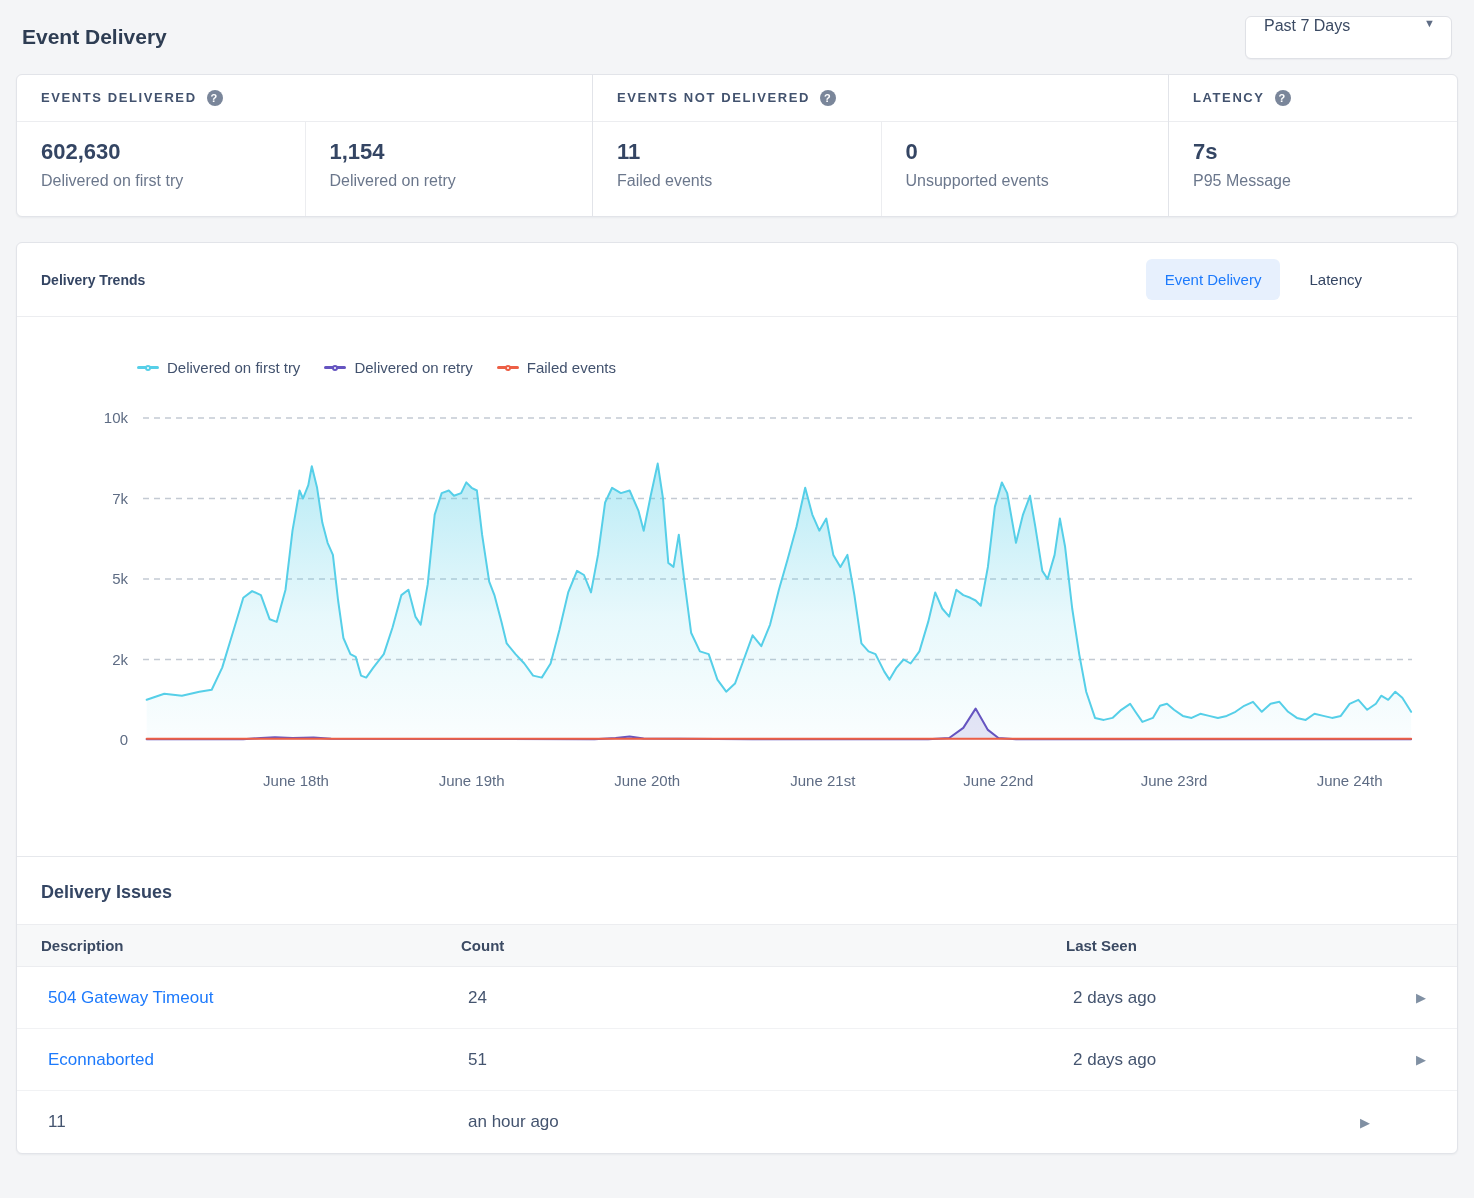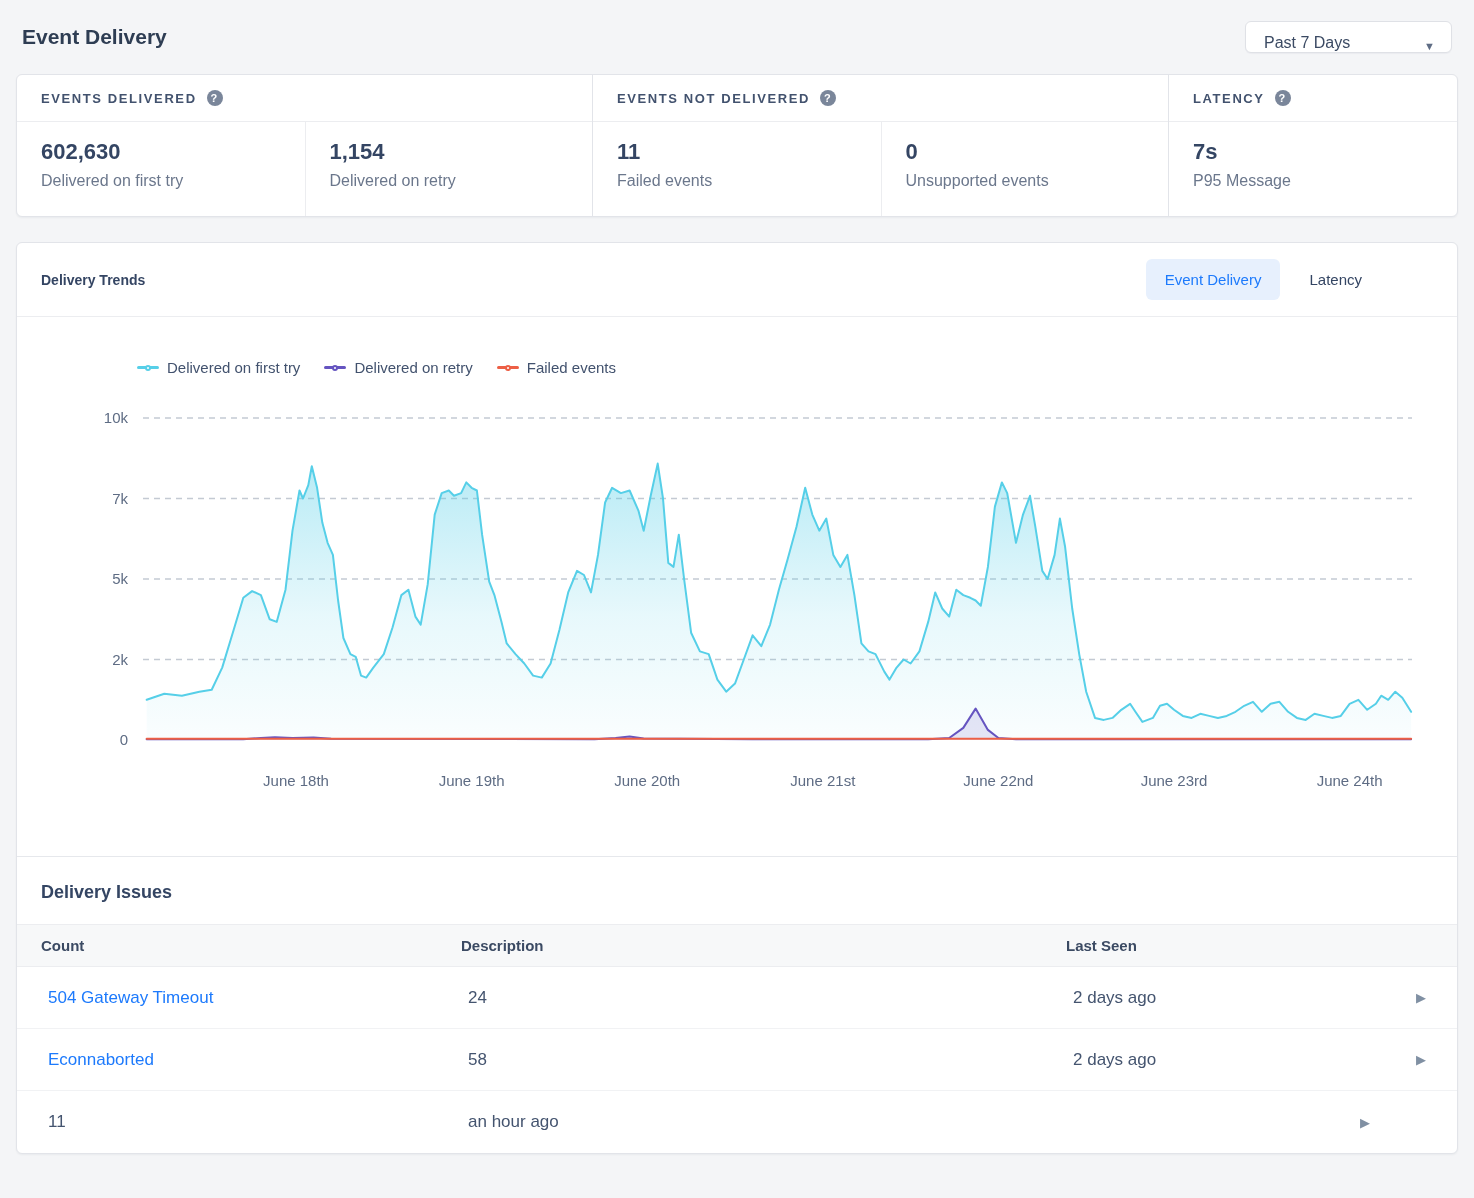--- a/index.html
+++ b/index.html
@@ -8,35 +8,35 @@
     background: #F4F5F7;
     font-family: "Liberation Sans", sans-serif;
     color: #344563;
     padding: 0 16px;
     overflow: hidden;
   }
   
   .page-header { display: flex; justify-content: space-between; align-items: center; padding: 12px 6px 0 6px; height: 62px; }
   .page-title { font-size: 21px; font-weight: 700; color: #2E3D53; }
   .range-select {
-    width: 207px; height: 32px; background: #fff;
+    width: 207px; height: 43px; background: #fff;
     border: 1px solid #DFE1E6; border-radius: 6px;
-    display: flex; align-items: flex-end; justify-content: space-between;
+    display: flex; align-items: flex-start; justify-content: space-between;
     padding: 0 16px 0 18px; font-size: 16px; color: #3B4A63; cursor: pointer;
     box-shadow: 0 1px 1px rgba(9,30,66,.04);
   }
   .range-caret { font-size: 11px; color: #5E6C84; }
   
   .card { background: #fff; border: 1px solid #E2E4E9; border-radius: 6px; box-shadow: 0 1px 2px rgba(9,30,66,.05); }
   
   .stats { display: grid; grid-template-columns: 2fr 2fr 1fr; margin-top: 12px; }
   .stat-group { border-right: 1px solid #E2E4E9; }
   .stat-group:last-child { border-right: none; }
   .stat-group-header {
-    display: flex; align-items: center; gap: 10px;
+    display: flex; gap: 10px;
     padding: 15px 24px; border-bottom: 1px solid #ECEDF0;
     font-size: 13px; font-weight: 700; letter-spacing: 1.6px; color: #42526E;
   }
   .help-icon {
     width: 16px; height: 16px; border-radius: 50%; background: #7A869A;
     color: #fff; font-size: 11px; font-weight: 700;
     display: inline-flex; align-items: center; justify-content: center; cursor: pointer;
   }
   .stat-metrics { display: grid; grid-template-columns: 1fr 1fr; }
   .stat-metrics.single { grid-template-columns: 1fr; }
@@ -200,34 +200,34 @@
         <path d="M126.7,317.8 L144.3,311.7 L161.9,313.7 L179.4,309.7 L191.7,307.7 L202.2,285.6 L212.8,250.7 L223.3,215.8 L232.1,209.1 L240.9,213.1 L249.7,237.3 L256.7,239.9 L265.5,207.7 L272.5,148.7 L279.5,108.5 L283.0,116.5 L288.3,103.1 L291.8,84.3 L297.1,105.8 L302.3,140.6 L307.6,160.8 L312.9,172.9 L318.1,218.5 L323.4,256.0 L330.4,272.1 L335.7,274.8 L341.0,293.6 L346.2,295.6 L353.3,285.6 L363.8,272.1 L372.6,245.3 L381.4,213.1 L388.4,207.7 L395.4,234.6 L400.7,242.6 L407.7,202.4 L414.7,132.6 L421.7,111.1 L428.8,108.5 L434.0,113.8 L441.1,111.1 L446.3,100.4 L451.6,105.8 L456.9,108.5 L462.1,152.7 L469.2,199.7 L474.4,213.1 L481.5,239.9 L486.7,261.4 L495.5,272.1 L504.3,281.5 L513.1,293.6 L521.8,295.6 L530.6,281.5 L539.4,248.0 L548.2,210.4 L557.0,188.9 L564.0,193.0 L571.0,210.4 L578.0,172.9 L585.1,120.5 L592.1,105.8 L600.9,111.1 L609.6,108.5 L618.4,128.6 L623.7,148.7 L630.7,113.8 L637.7,81.6 L643.0,116.5 L648.3,180.9 L653.5,184.9 L658.8,152.7 L664.1,197.0 L671.1,250.7 L679.9,269.4 L688.7,272.1 L697.4,297.6 L706.2,309.7 L715.0,301.6 L723.8,277.5 L732.6,253.3 L741.3,264.1 L750.1,242.6 L758.9,207.7 L767.7,176.9 L776.5,144.7 L785.2,105.8 L792.3,132.6 L799.3,148.7 L806.3,136.6 L813.3,172.9 L820.4,184.9 L827.4,172.9 L834.4,213.1 L841.4,261.4 L848.5,269.4 L855.5,272.1 L864.3,289.6 L869.5,297.6 L876.6,285.6 L883.6,277.5 L890.6,281.5 L899.4,269.4 L908.2,239.9 L915.2,210.4 L922.2,226.5 L929.2,234.6 L936.3,207.7 L943.3,213.1 L950.3,215.8 L955.6,218.5 L960.8,223.8 L967.9,184.9 L974.9,124.6 L981.9,100.4 L987.2,111.1 L996.0,160.8 L1003.0,132.6 L1010.0,113.8 L1015.3,144.7 L1022.3,188.9 L1027.6,197.0 L1034.6,172.9 L1039.9,136.6 L1045.1,164.8 L1052.2,226.5 L1059.2,272.1 L1066.2,309.7 L1075.0,335.9 L1083.8,337.9 L1092.5,335.9 L1101.3,327.8 L1110.1,321.8 L1115.4,329.8 L1122.4,339.9 L1132.9,335.9 L1140.0,323.8 L1147.0,321.8 L1154.0,327.8 L1162.8,333.9 L1171.6,335.9 L1180.3,331.8 L1189.1,333.9 L1197.9,335.9 L1206.7,333.9 L1215.5,329.8 L1224.2,323.8 L1233.0,319.8 L1241.8,329.8 L1250.6,321.8 L1259.4,319.8 L1268.1,329.8 L1276.9,335.9 L1285.7,337.9 L1294.5,331.8 L1303.3,333.9 L1312.0,335.9 L1320.8,333.9 L1329.6,321.8 L1338.4,317.8 L1347.2,327.8 L1355.9,321.8 L1361.2,313.7 L1368.2,317.8 L1375.3,309.7 L1382.3,315.7 L1391.1,329.8" fill="none" stroke="#56CFE8" stroke-width="2" stroke-linejoin="round" stroke-linecap="round"></path>
         <path d="M126.7,357.2 L223.3,357.2 L240.9,356.0 L254.9,355.2 L272.5,356.0 L293.6,355.6 L311.1,356.8 L574.5,357.2 L595.6,356.0 L609.6,354.4 L623.7,356.4 L732.6,357.2 L908.2,357.2 L929.2,356.0 L943.3,345.9 L955.6,326.6 L967.9,347.9 L978.4,356.0 L996.0,357.2 L1391.1,357.2 L1391.1,358 L126.7,358 Z" fill="rgba(101,84,192,0.15)" stroke="none"></path>
         <path d="M126.7,357.2 L223.3,357.2 L240.9,356.0 L254.9,355.2 L272.5,356.0 L293.6,355.6 L311.1,356.8 L574.5,357.2 L595.6,356.0 L609.6,354.4 L623.7,356.4 L732.6,357.2 L908.2,357.2 L929.2,356.0 L943.3,345.9 L955.6,326.6 L967.9,347.9 L978.4,356.0 L996.0,357.2 L1391.1,357.2" fill="none" stroke="#6554C0" stroke-width="2" stroke-linejoin="round" stroke-linecap="round"></path>
         <path d="M126.7,356.8 L1391.1,356.8" fill="none" stroke="#ED5F45" stroke-width="2" stroke-linejoin="round" stroke-linecap="round"></path>
       </svg>
   </div>
 
   <div class="issues">
     <div class="issues-title">Delivery Issues</div>
     <div class="tbl-header">
+      <div>Description</div>
       <div>Count</div>
-      <div>Description</div>
       <div>Last Seen</div>
       <div></div>
     </div>
     <div class="tbl-row">
       <div><a class="cell-link">504 Gateway Timeout</a></div>
       <div class="cell-text">24</div>
       <div class="cell-text">2 days ago</div>
       <div class="row-chevron">▶</div>
     </div>
     <div class="tbl-row">
       <div><a class="cell-link">Econnaborted</a></div>
-      <div class="cell-text">58</div>
+      <div class="cell-text">51</div>
       <div class="cell-text">2 days ago</div>
       <div class="row-chevron">▶</div>
     </div>
     <div class="tbl-row">
       <div class="cell-text">11</div>
       <div class="cell-text">an hour ago</div>
       <div class="row-chevron">▶</div>
     </div>
   </div>
 </div>

